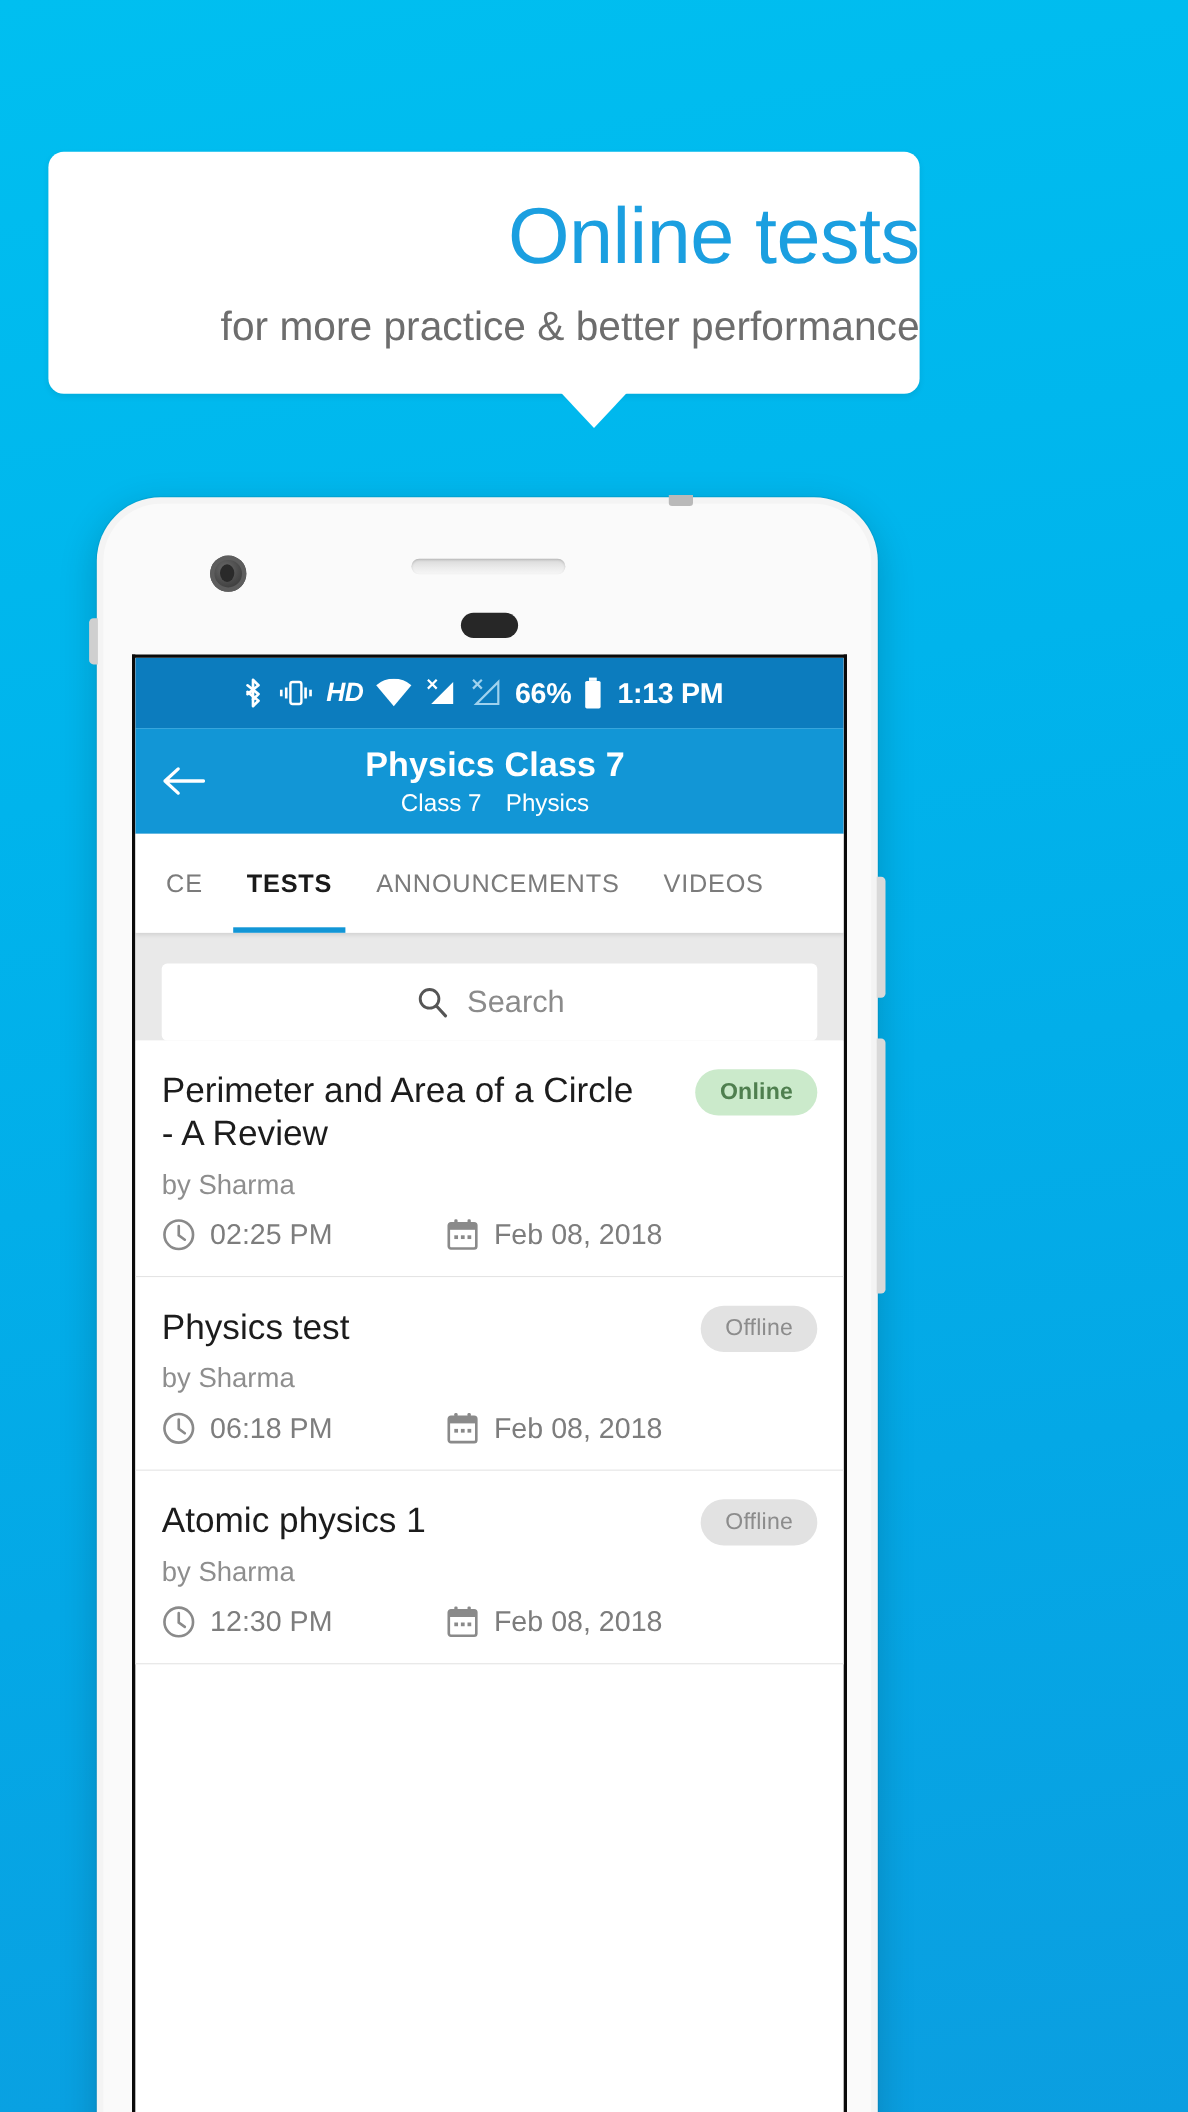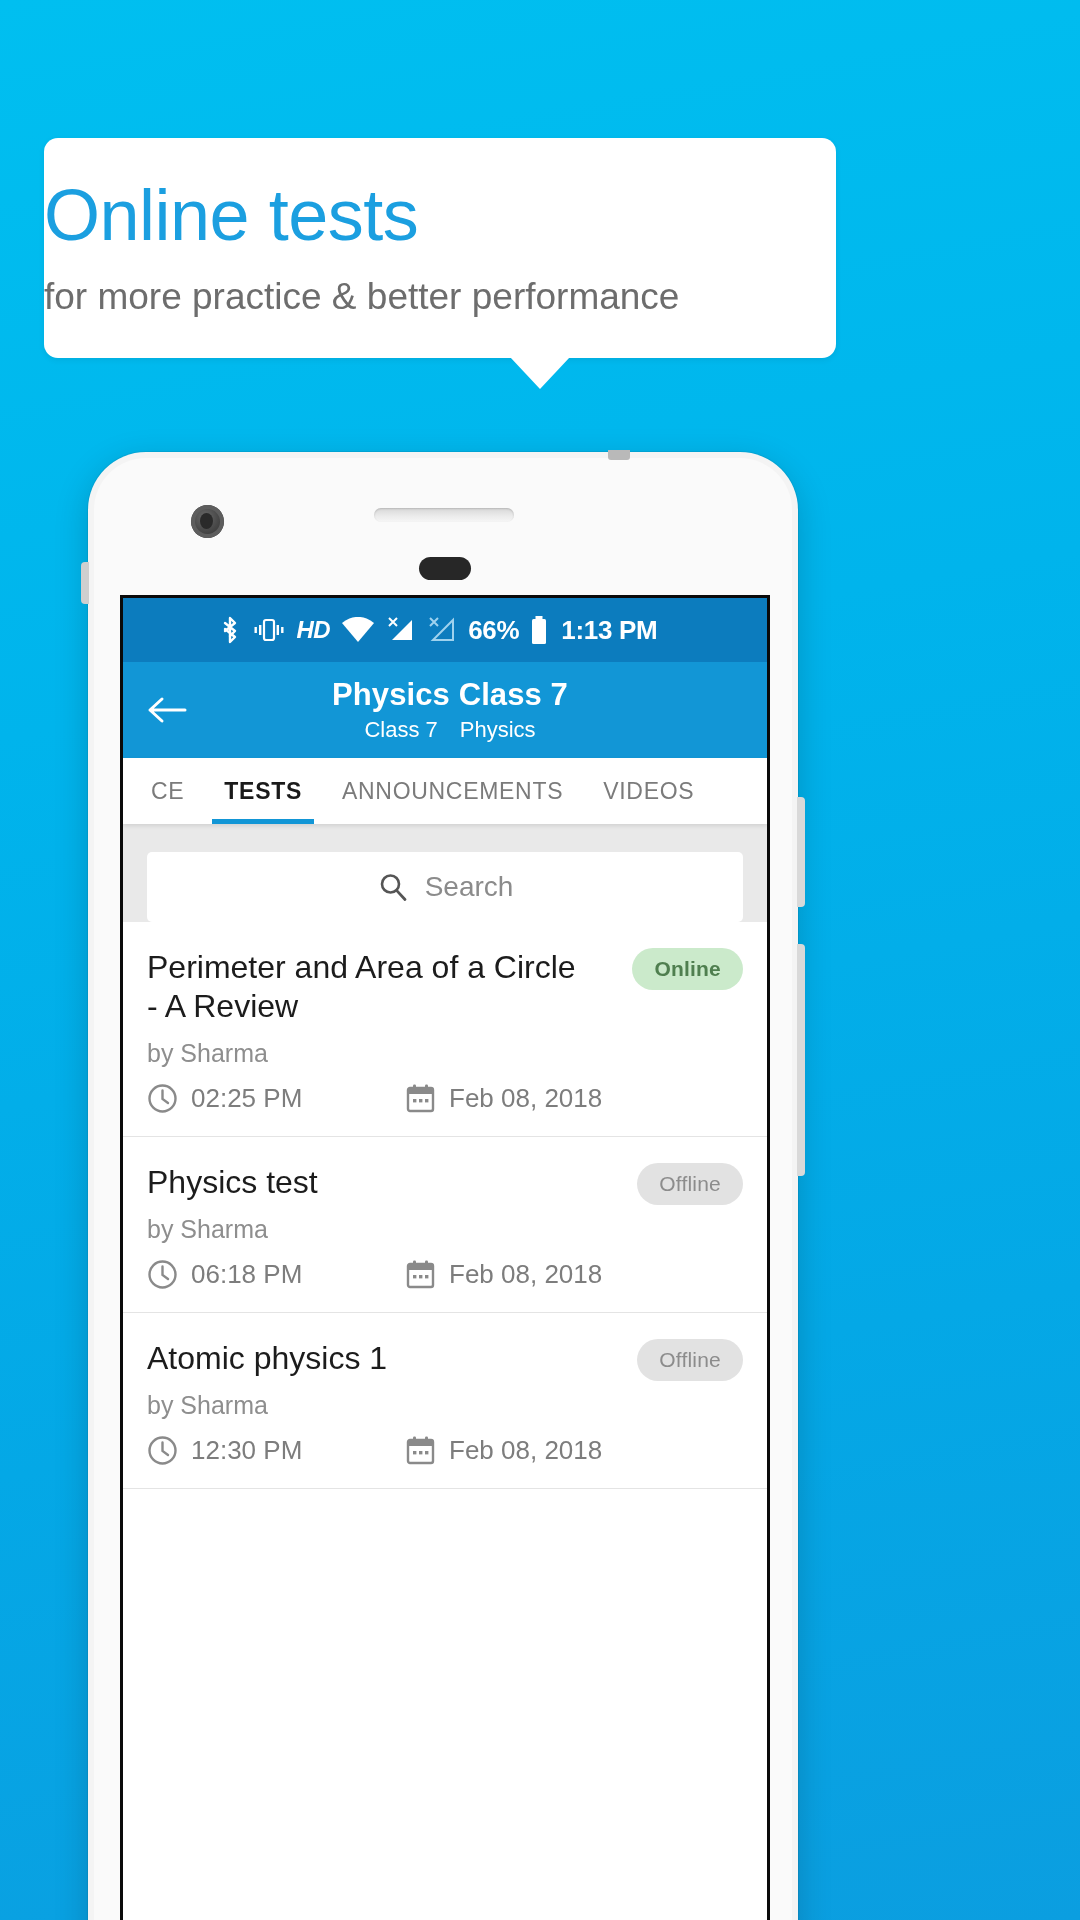--- a/index.html
+++ b/index.html
@@ -16,21 +16,21 @@
   
   .bubble {
     position: absolute;
     left: 44px; top: 138px;
     width: 792px; height: 220px;
     background: #ffffff;
     border-radius: 14px;
     box-shadow: 0 2px 6px rgba(0,0,0,0.07);
     display: flex;
     flex-direction: column;
-    align-items: flex-start;
+    align-items: flex-end;
     justify-content: center;
   }
   .bubble-title {
     font-size: 72px;
     color: #1b9fe0;
     letter-spacing: -0.5px;
     line-height: 1.05;
     font-weight: 400;
   }
   .bubble-sub {
@@ -188,21 +188,21 @@
     margin-top: 4px;
     color: #ffffff;
     font-size: 22px;
     font-weight: 400;
   }
   .appbar-sub span { margin: 0 11px; }
 
   
   .tabs {
     background: #ffffff;
-    height: 66px;
+    height: 90px;
     display: flex;
     align-items: center;
     position: relative;
     box-shadow: 0 2px 4px rgba(0,0,0,0.10);
     z-index: 5;
   }
   .tab {
     font-size: 23px;
     letter-spacing: 0.7px;
     color: #7b7b7b;

